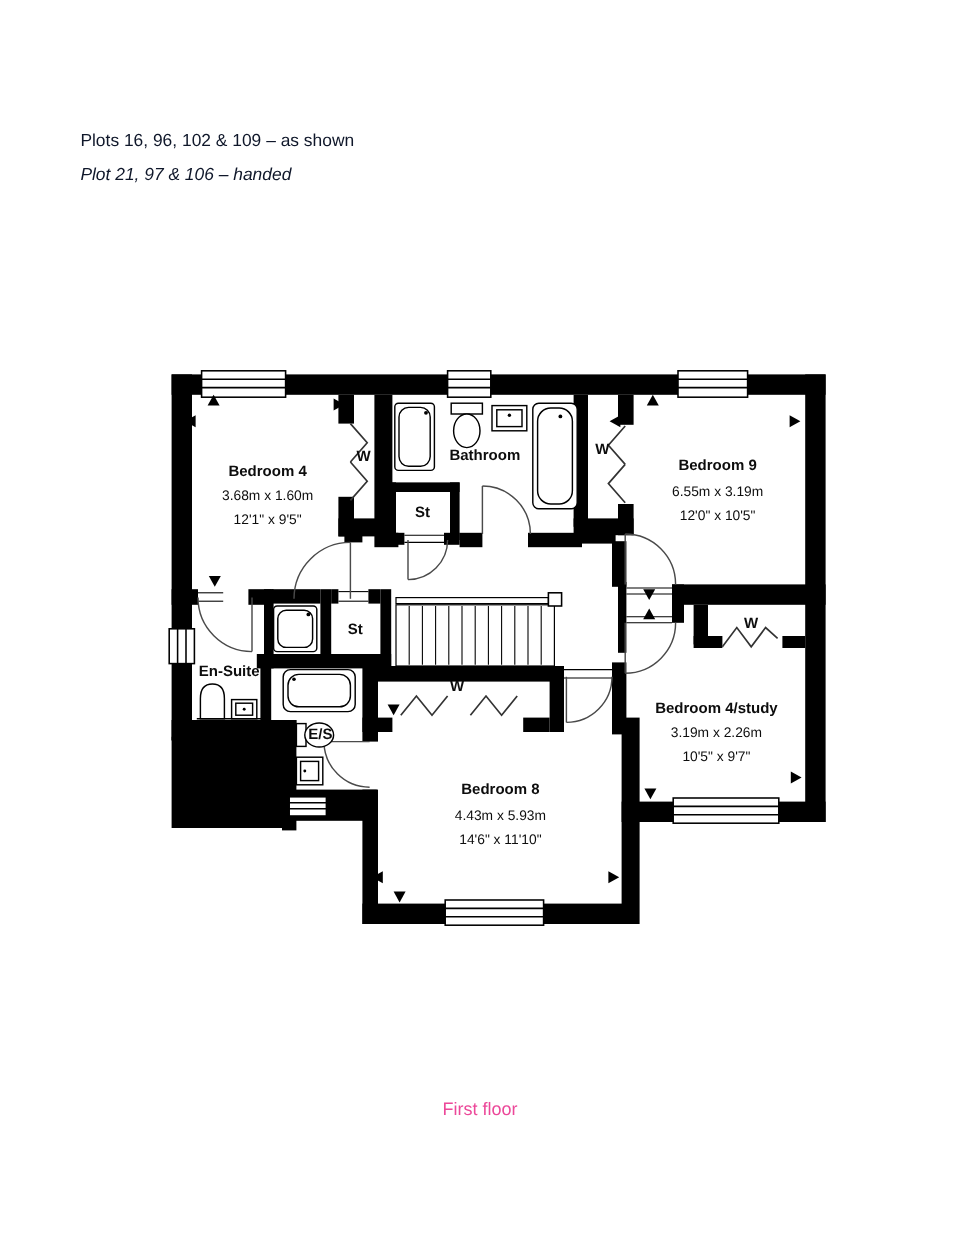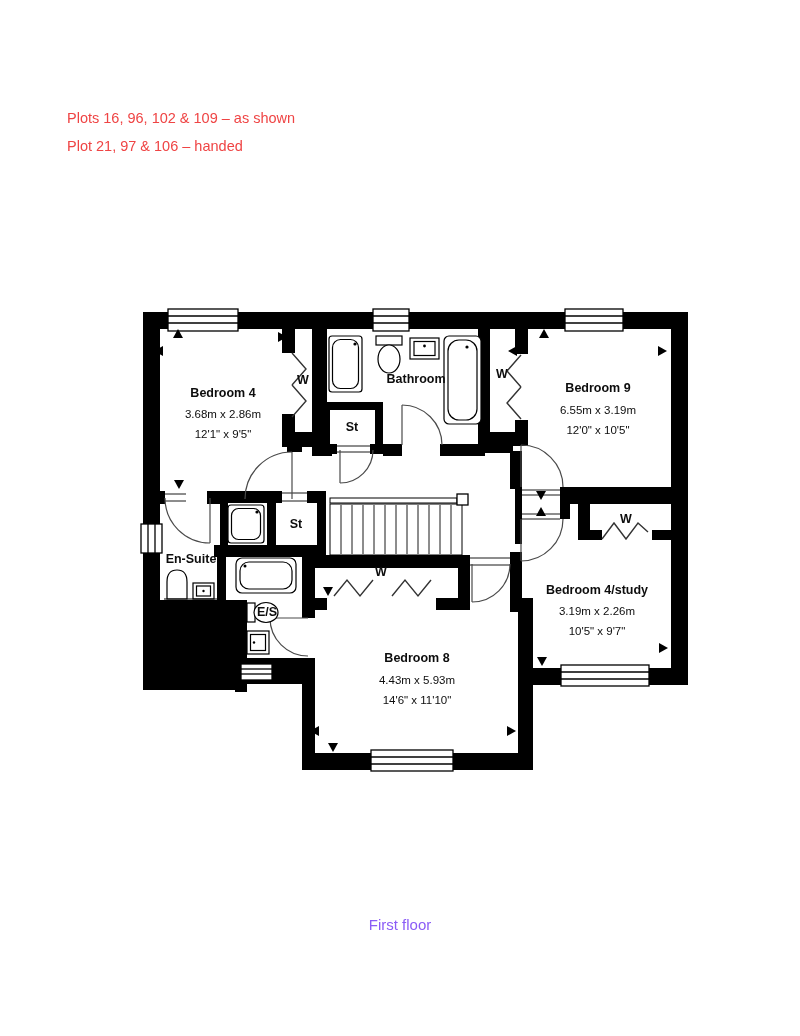--- a/index.html
+++ b/index.html
@@ -4,26 +4,26 @@
 <style>
   html,body{margin:0;padding:0;background:#ffffff;}
   .page{
     position:relative;width:800px;height:1036px;background:#ffffff;overflow:hidden;
     font-family:"Liberation Sans","DejaVu Sans",sans-serif;color:#141414;
   }
   .title{
     position:absolute;left:66px;top:62px;font-size:31px;font-weight:800;
     letter-spacing:-0.4px;white-space:nowrap;
   }
-  .sub{position:absolute;left:67px;font-size:14.5px;color:#ef4444;white-space:nowrap;}
+  .sub{position:absolute;left:67px;font-size:14.5px;color:#0f172a;white-space:nowrap;}
   .sub1{top:110px;}
-  .sub2{top:138px;}
+  .sub2{top:138px;font-style:italic;}
   .footer{
     position:absolute;left:0;right:0;top:916px;text-align:center;
-    font-size:15px;font-weight:500;color:#8b5cf6;
+    font-size:15px;font-weight:500;color:#ec4899;
   }
   .plan{position:absolute;left:140px;top:302px;width:550px;height:480px;}
   .plan svg{position:absolute;left:0;top:0;}
   .lbl{
     position:absolute;transform:translate(-50%,-50%);white-space:nowrap;
     color:#0d0d0d;text-align:center;pointer-events:none;
   }
   .rn{font-size:12.5px;font-weight:700;}
   .rd{font-size:11.5px;font-weight:400;}
   .sm{font-size:12.5px;font-weight:700;}
@@ -295,24 +295,24 @@
         <polygon points="528,346 519,341 519,351"></polygon>
         <polygon points="402,364 397,355 407,355"></polygon>
         <polygon points="170,429 179,424 179,434"></polygon>
         <polygon points="193,450 188,441 198,441"></polygon>
         <polygon points="376,429 367,424 367,434"></polygon>
         <polygon points="188,294 183,285 193,285"></polygon>
       </g>
     </svg>
 
     <div class="lbl rn" style="left:83px;top:91px">Bedroom 4</div>
-    <div class="lbl rd" style="left:83px;top:112px">3.68m x 2.86m</div>
+    <div class="lbl rd" style="left:83px;top:112px">3.68m x 1.60m</div>
     <div class="lbl rd" style="left:83px;top:132px">12'1" x 9'5"</div>
 
-    <div class="lbl rn" style="left:276px;top:77px">Bathroom</div>
+    <div class="lbl rn" style="left:264px;top:77px">Bathroom</div>
 
     <div class="lbl rn" style="left:458px;top:86px">Bedroom 9</div>
     <div class="lbl rd" style="left:458px;top:108px">6.55m x 3.19m</div>
     <div class="lbl rd" style="left:458px;top:128px">12'0" x 10'5"</div>
 
     <div class="lbl sm" style="left:212px;top:125px">St</div>
     <div class="lbl sm" style="left:156px;top:222px">St</div>
 
     <div class="lbl sm" style="left:163px;top:78px">W</div>
     <div class="lbl sm" style="left:362px;top:72px">W</div>

